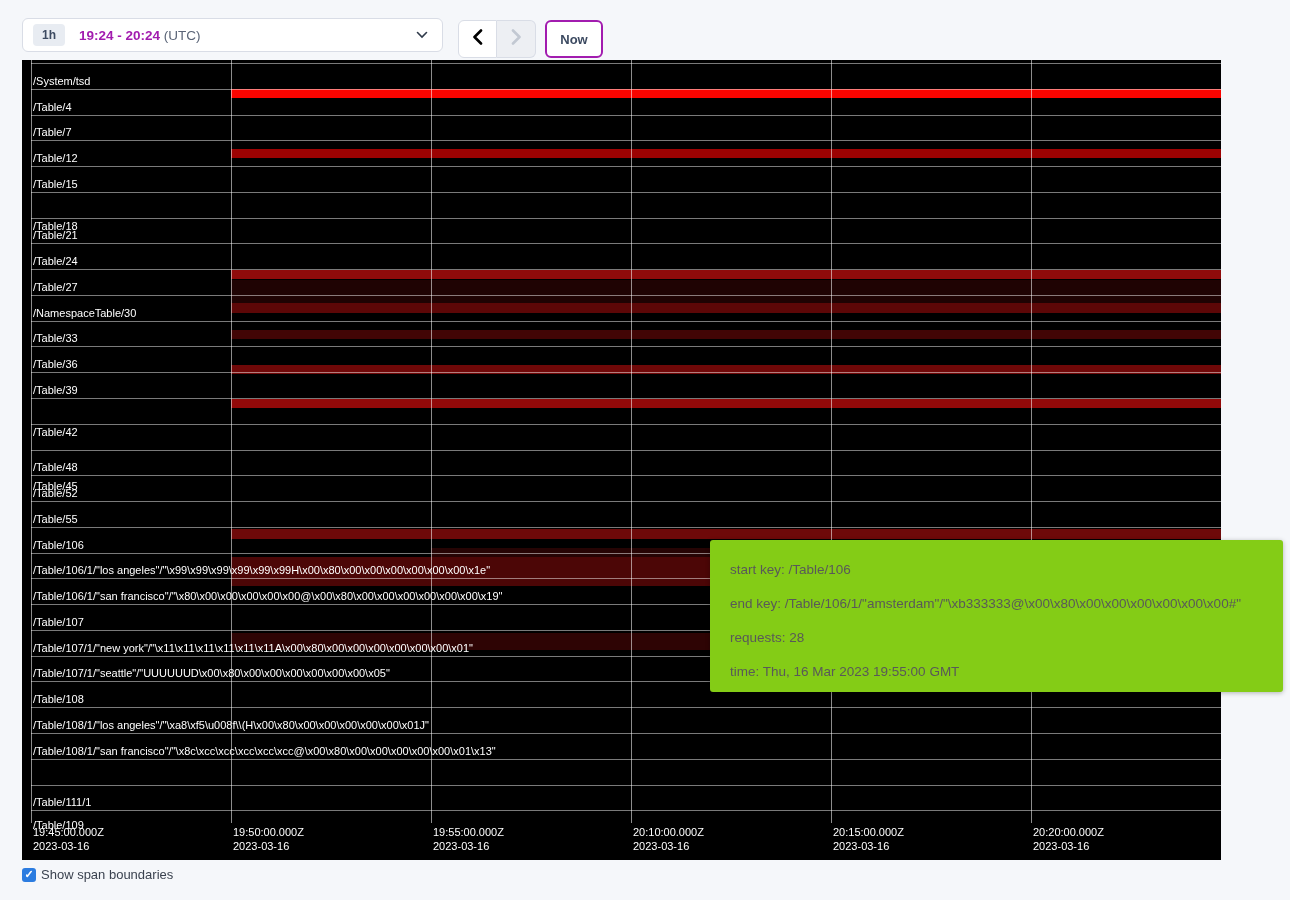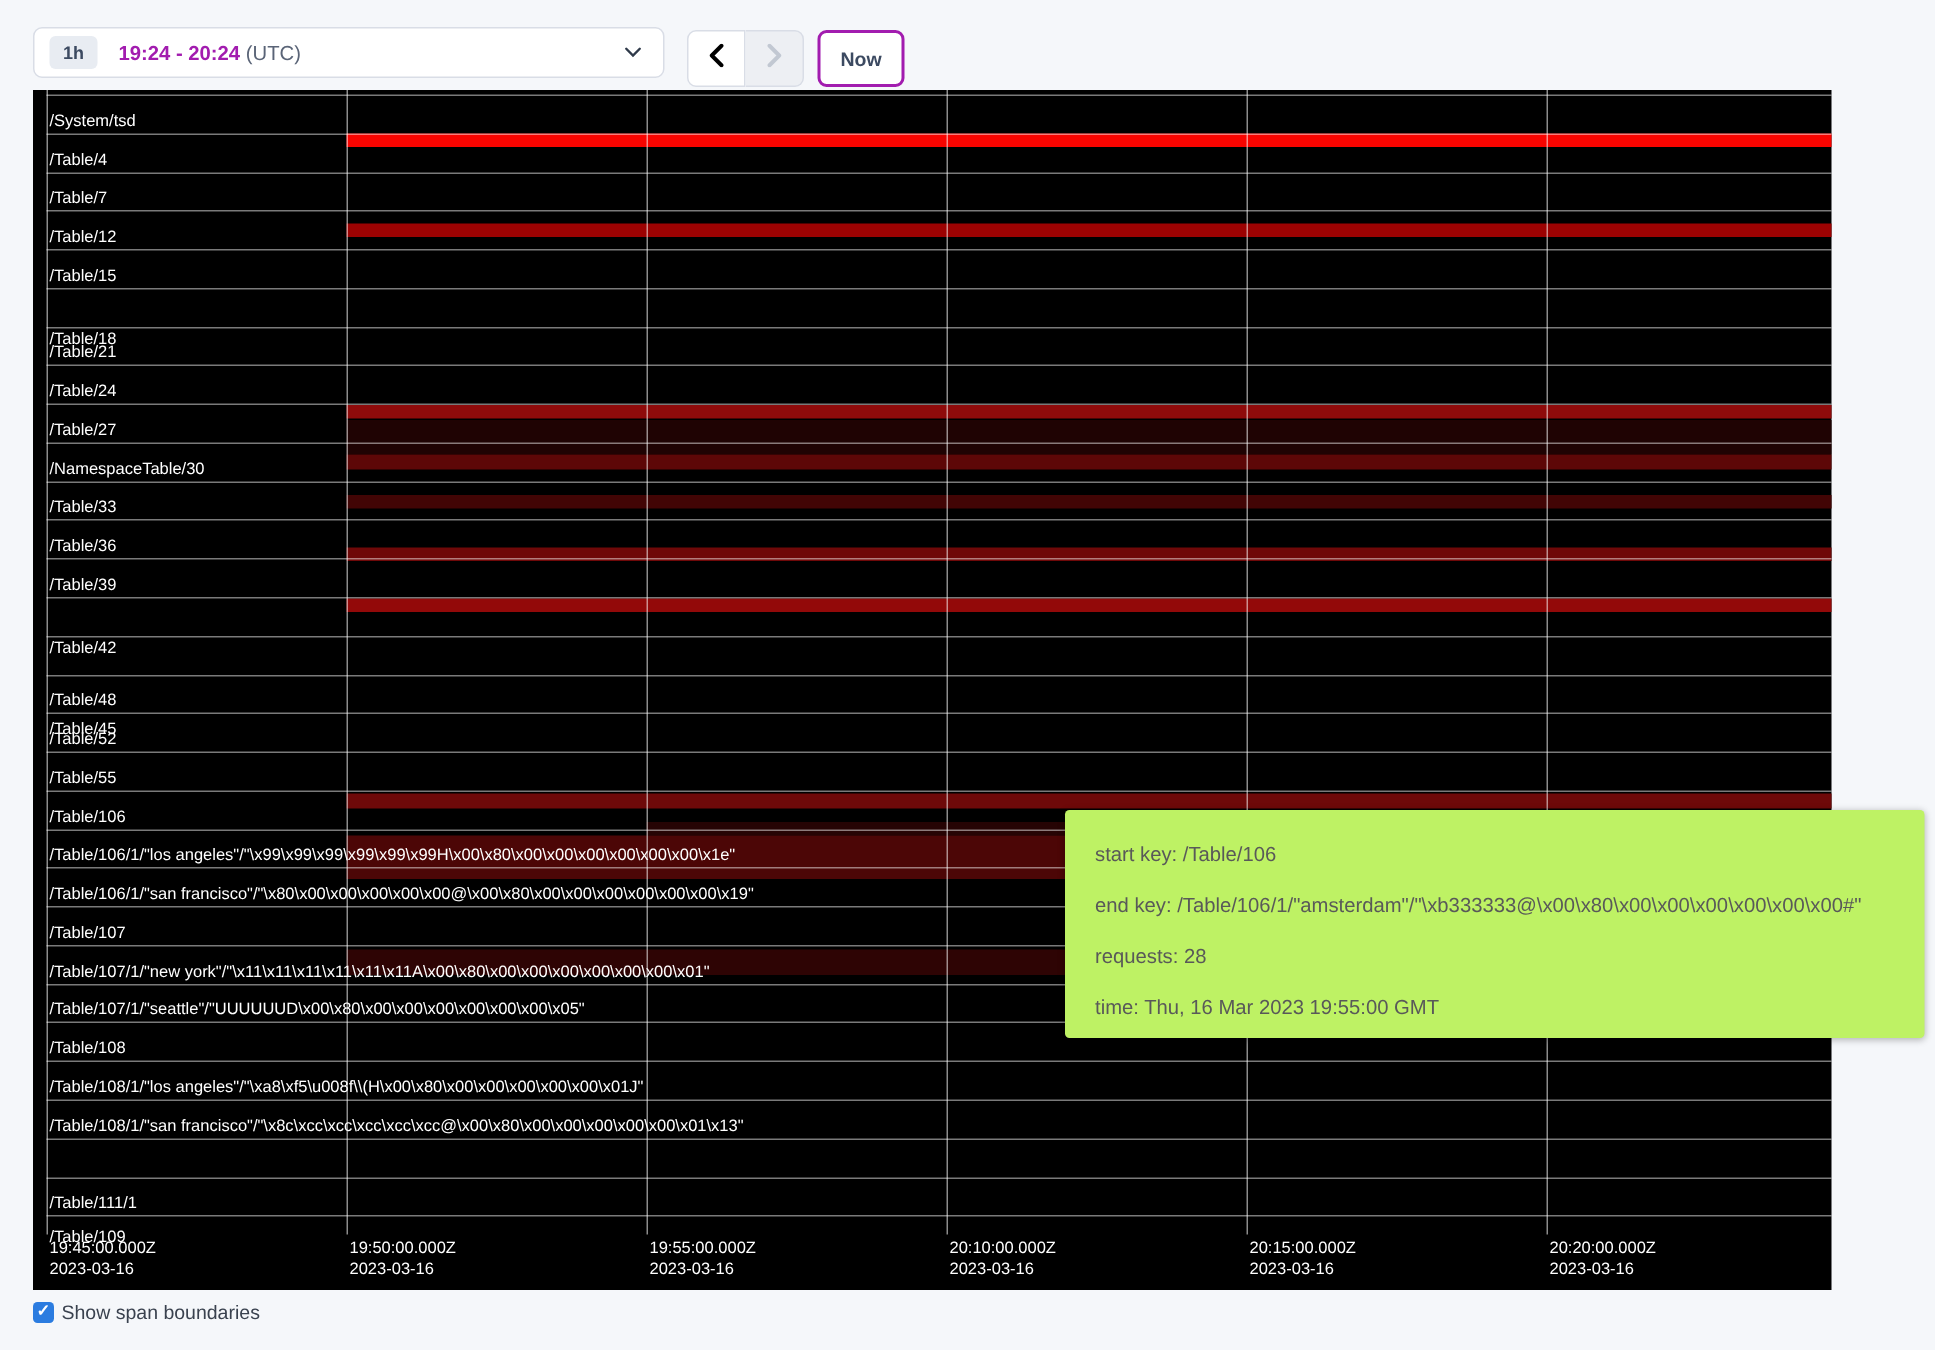--- a/index.html
+++ b/index.html
@@ -45,21 +45,21 @@
   .vline{position:absolute;top:0;width:1px;height:763px;background:rgba(255,255,255,0.55);z-index:3;}
   .band{position:absolute;z-index:2;}
   .row-label{
     position:absolute;left:11px;z-index:4;color:#fff;font-size:11px;
     white-space:nowrap;letter-spacing:0;
   }
   .axis-group{position:absolute;top:765px;z-index:4;color:#fff;font-size:11px;line-height:14px;white-space:nowrap;}
   
   .tooltip{
     position:absolute;left:710px;top:540px;width:573px;height:152px;
-    background:#bef264;border-radius:3px;box-shadow:0 1px 5px rgba(0,0,0,0.28);
+    background:#84cc16;border-radius:3px;box-shadow:0 1px 5px rgba(0,0,0,0.28);
     z-index:10;box-sizing:border-box;padding:12px 20px;
   }
   .tooltip-line{
     font-size:13.5px;color:#595959;height:34px;display:flex;align-items:center;
     white-space:nowrap;
   }
   
   .footer-row{position:absolute;left:22px;top:867px;display:flex;align-items:center;}
   .checkbox{
     width:14px;height:14px;background:#2b7ce0;border-radius:3px;

